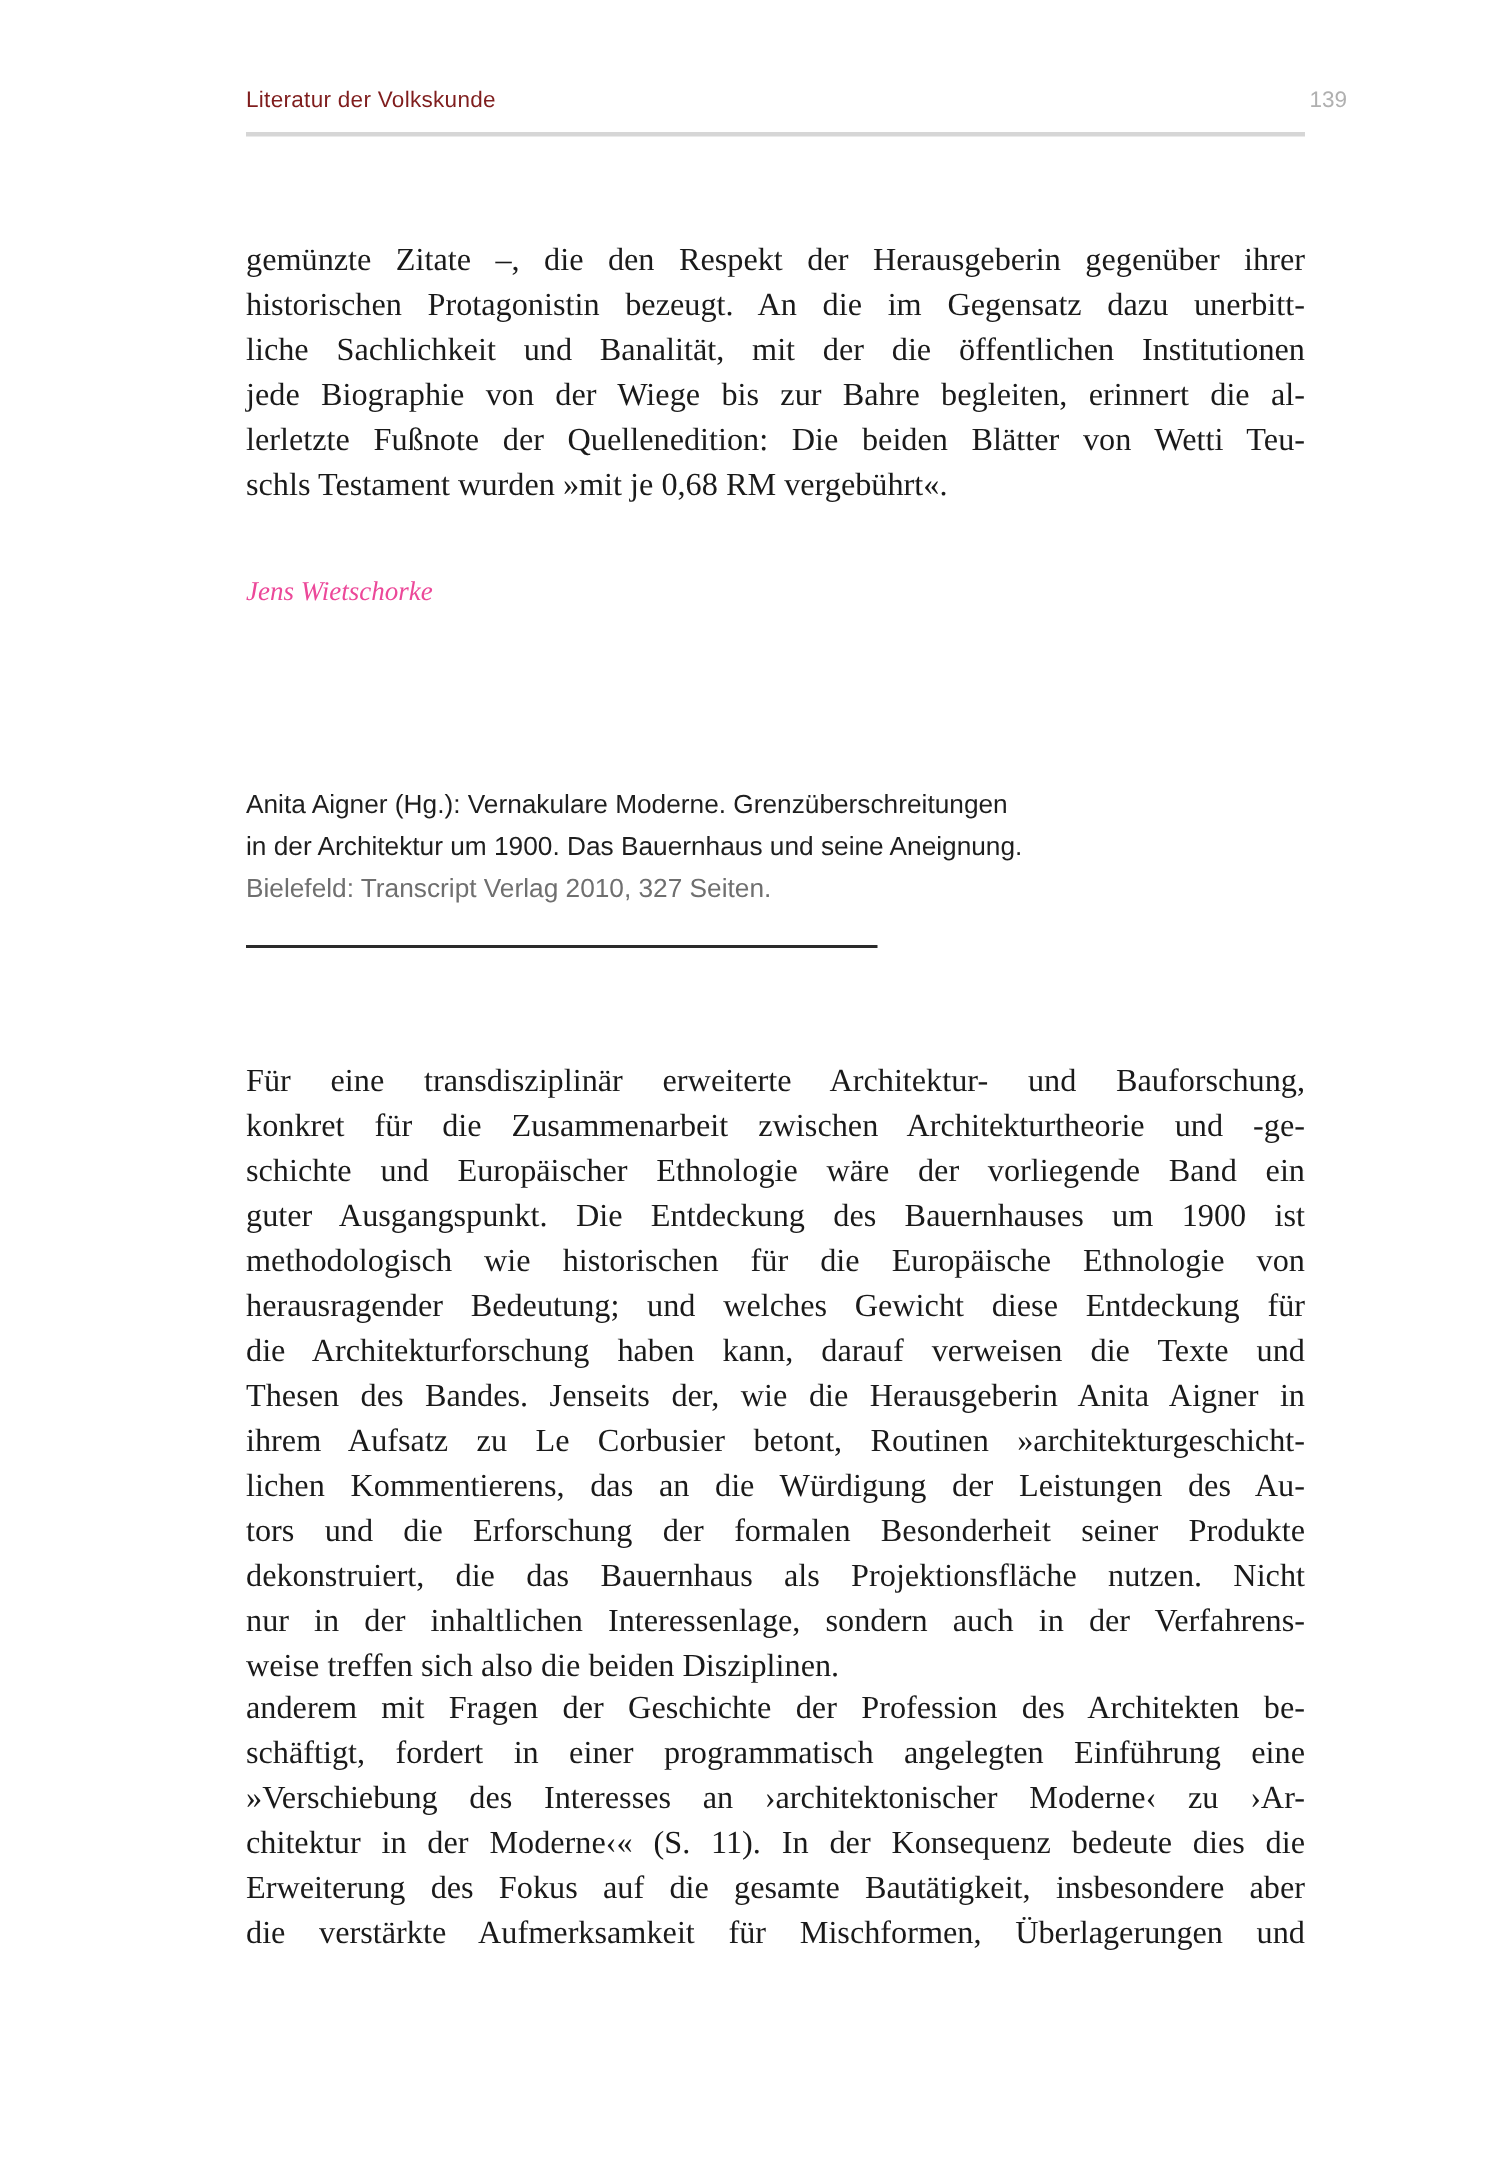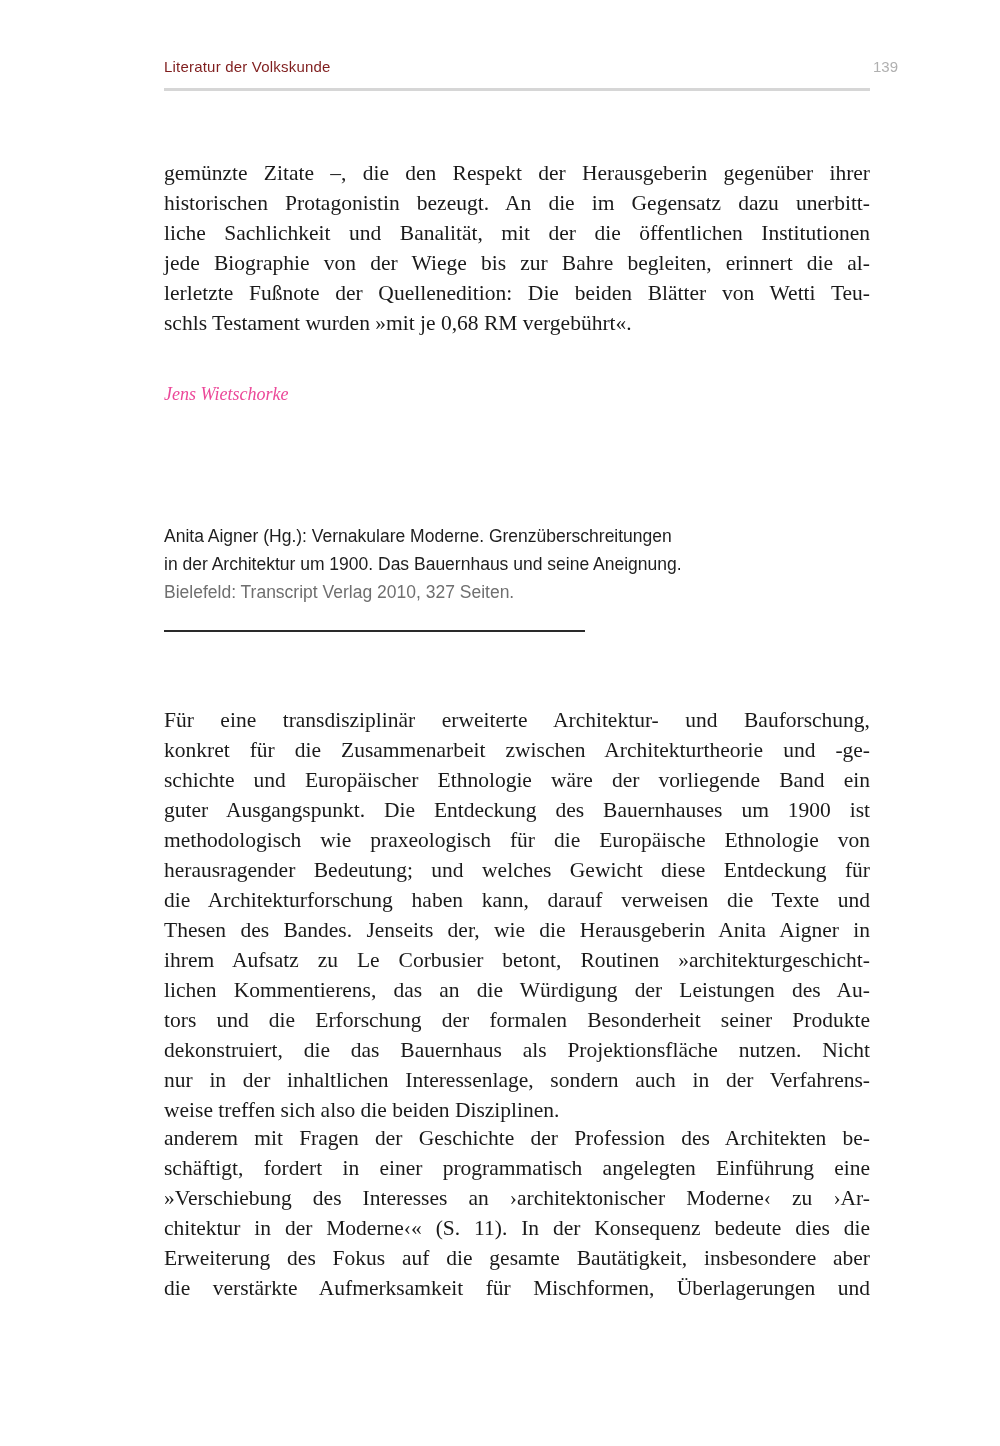--- a/index.html
+++ b/index.html
@@ -142,21 +142,21 @@
     <span class="hline">in der Architektur um 1900. Das Bauernhaus und seine Aneignung.</span>
     <span class="hline pub">Bielefeld: Transcript Verlag 2010, 327 Seiten.</span>
   </div>
   <div class="review-rule"></div>
 
   <div class="body-text block2">
     <span class="line">Für eine transdisziplinär erweiterte Architektur- und Bauforschung,</span>
     <span class="line">konkret für die Zusammenarbeit zwischen Architekturtheorie und -ge-</span>
     <span class="line">schichte und Europäischer Ethnologie wäre der vorliegende Band ein</span>
     <span class="line">guter Ausgangspunkt. Die Entdeckung des Bauernhauses um 1900 ist</span>
-    <span class="line">methodologisch wie praxeologisch für die Europäische Ethnologie von</span>
+    <span class="line">methodologisch wie historischen für die Europäische Ethnologie von</span>
     <span class="line">herausragender Bedeutung; und welches Gewicht diese Entdeckung für</span>
     <span class="line">die Architekturforschung haben kann, darauf verweisen die Texte und</span>
     <span class="line">Thesen des Bandes. Jenseits der, wie die Herausgeberin Anita Aigner in</span>
     <span class="line">ihrem Aufsatz zu Le Corbusier betont, Routinen »architekturgeschicht-</span>
     <span class="line">lichen Kommentierens, das an die Würdigung der Leistungen des Au-</span>
     <span class="line">tors und die Erforschung der formalen Besonderheit seiner Produkte</span>
     <span class="line">dekonstruiert, die das Bauernhaus als Projektionsfläche nutzen. Nicht</span>
     <span class="line">nur in der inhaltlichen Interessenlage, sondern auch in der Verfahrens-</span>
     <span class="line last">weise treffen sich also die beiden Disziplinen.</span>
   </div>

